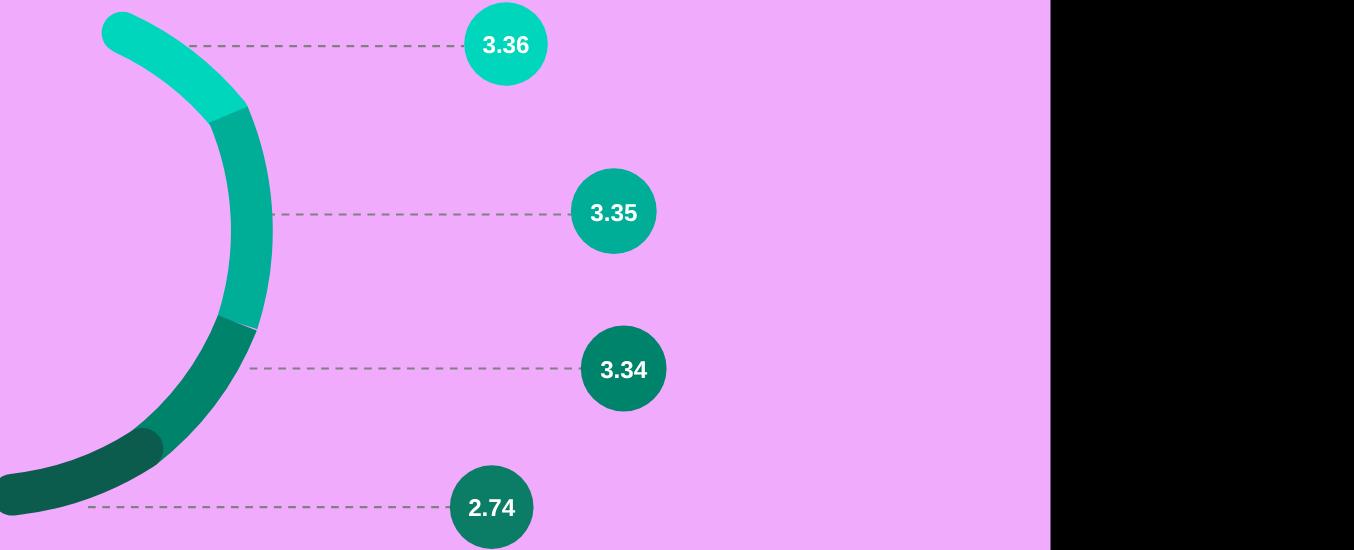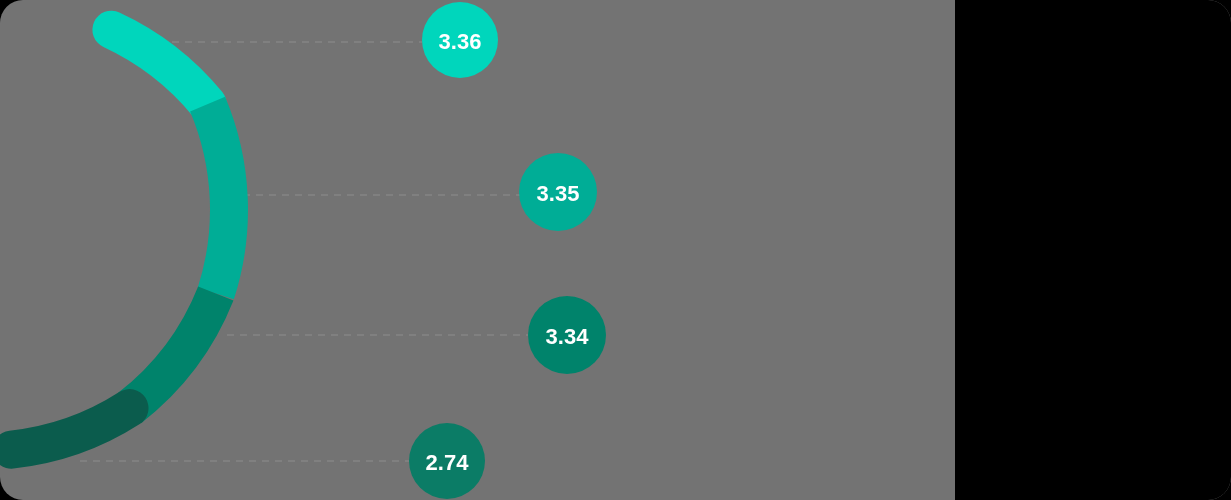--- a/index.html
+++ b/index.html
@@ -4,24 +4,23 @@
 <style>
   html, body {
     margin: 0;
     padding: 0;
     background: #000000;
   }
   #stage {
     position: relative;
     width: 1231px;
     height: 500px;
-    background: #737373;
+    background: #f0abfc;
     overflow: hidden;
     font-family: "Liberation Sans", sans-serif;
-    border-radius: 23px;
   }
   #chart-svg {
     position: absolute;
     left: 0;
     top: 0;
     width: 1231px;
     height: 500px;
     display: block;
   }
   .bubble-label {

